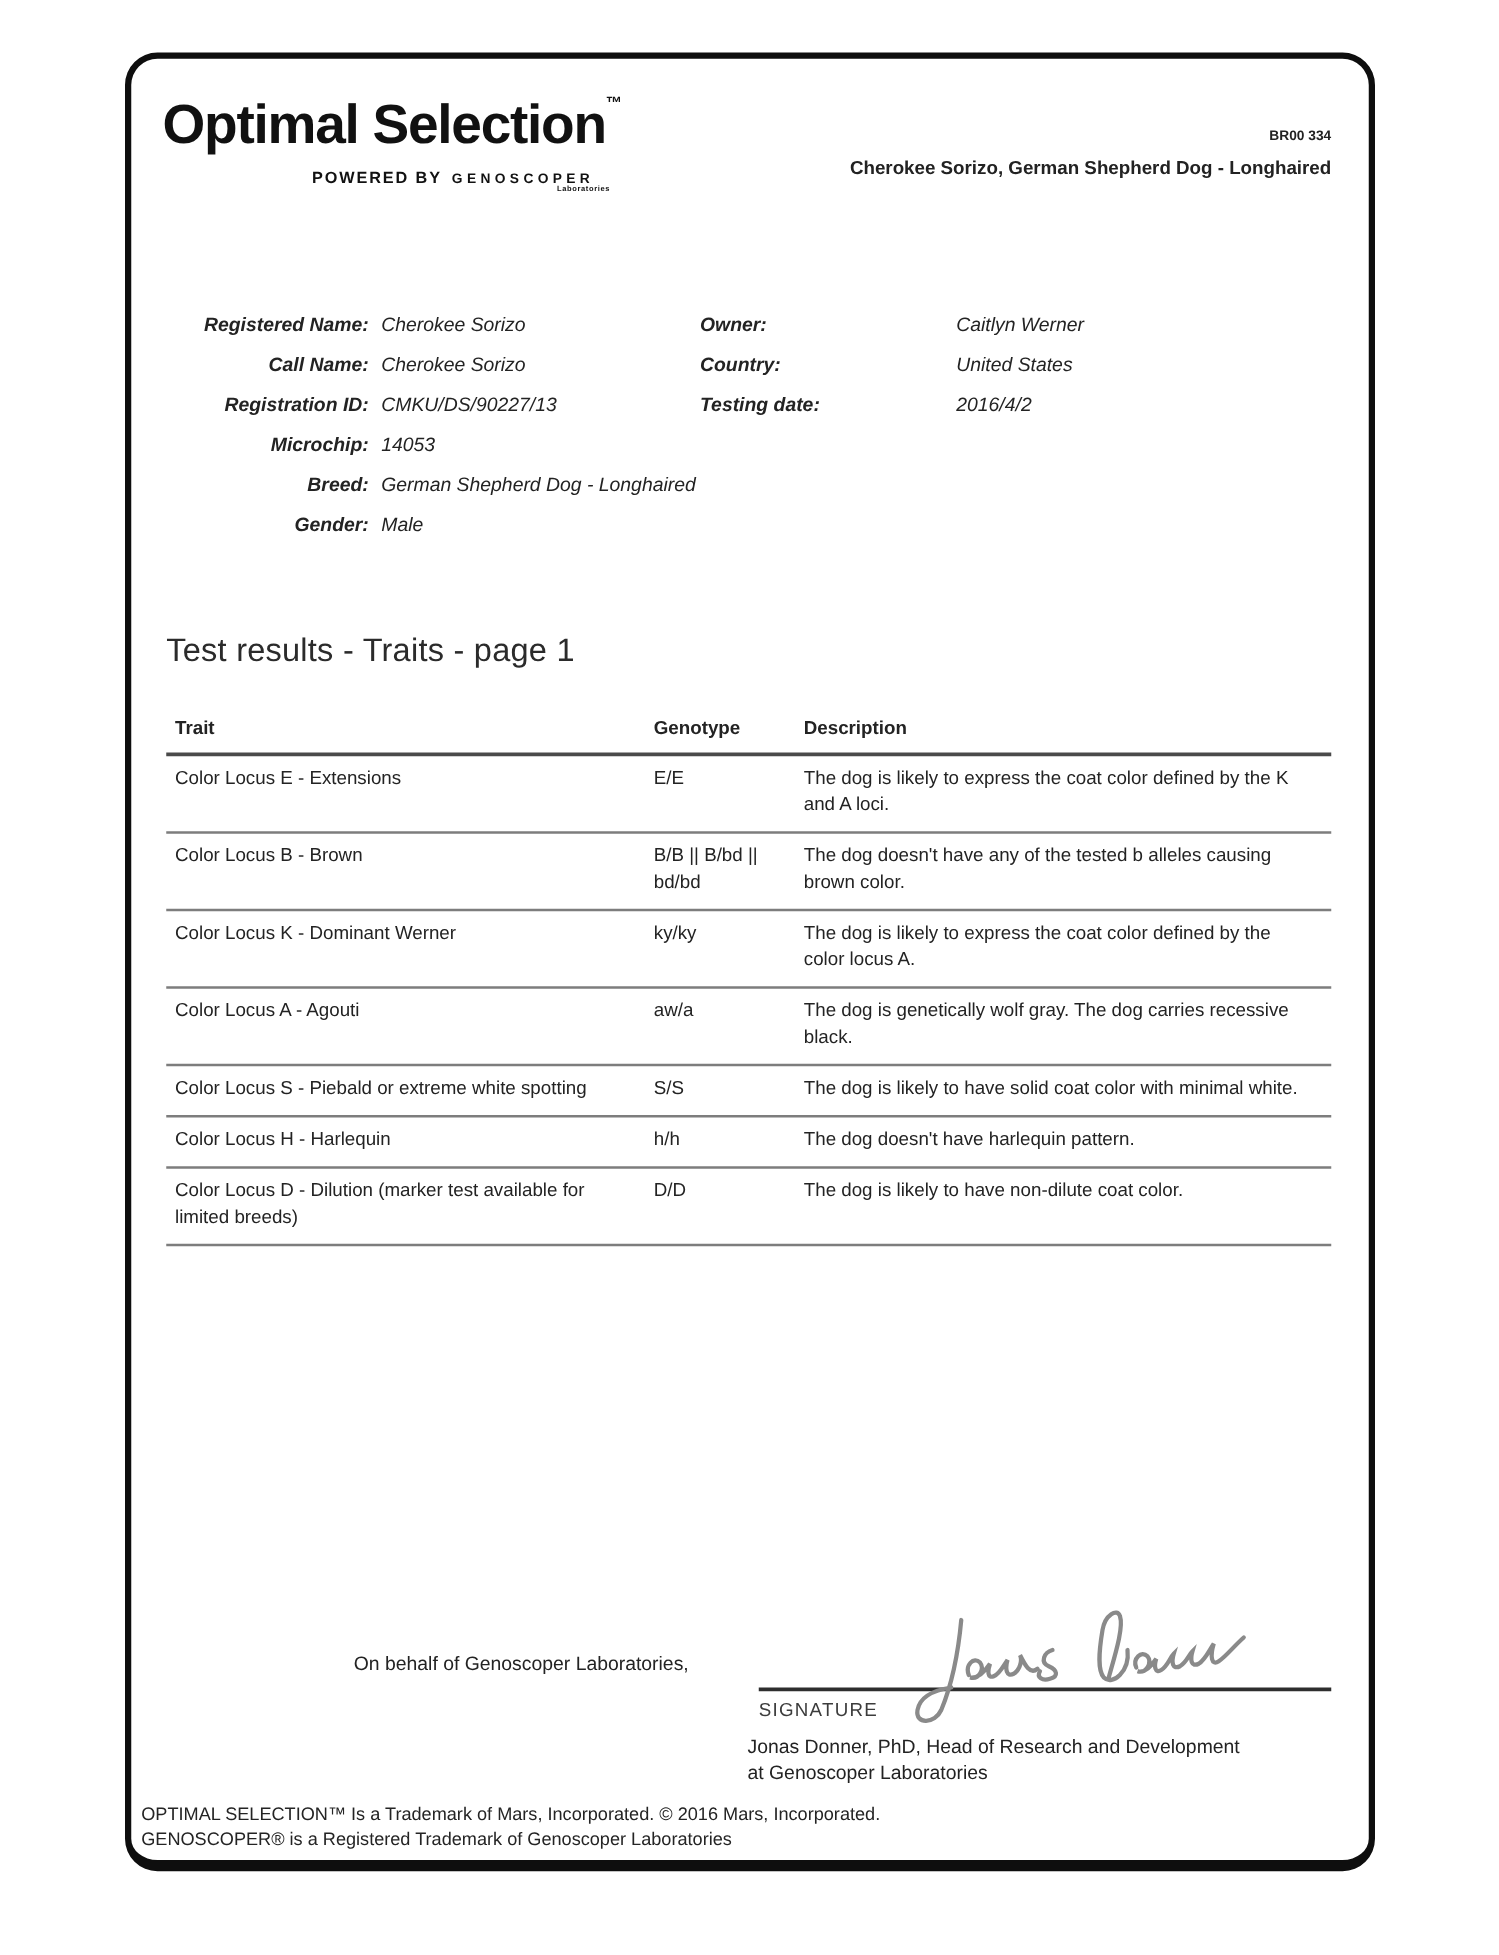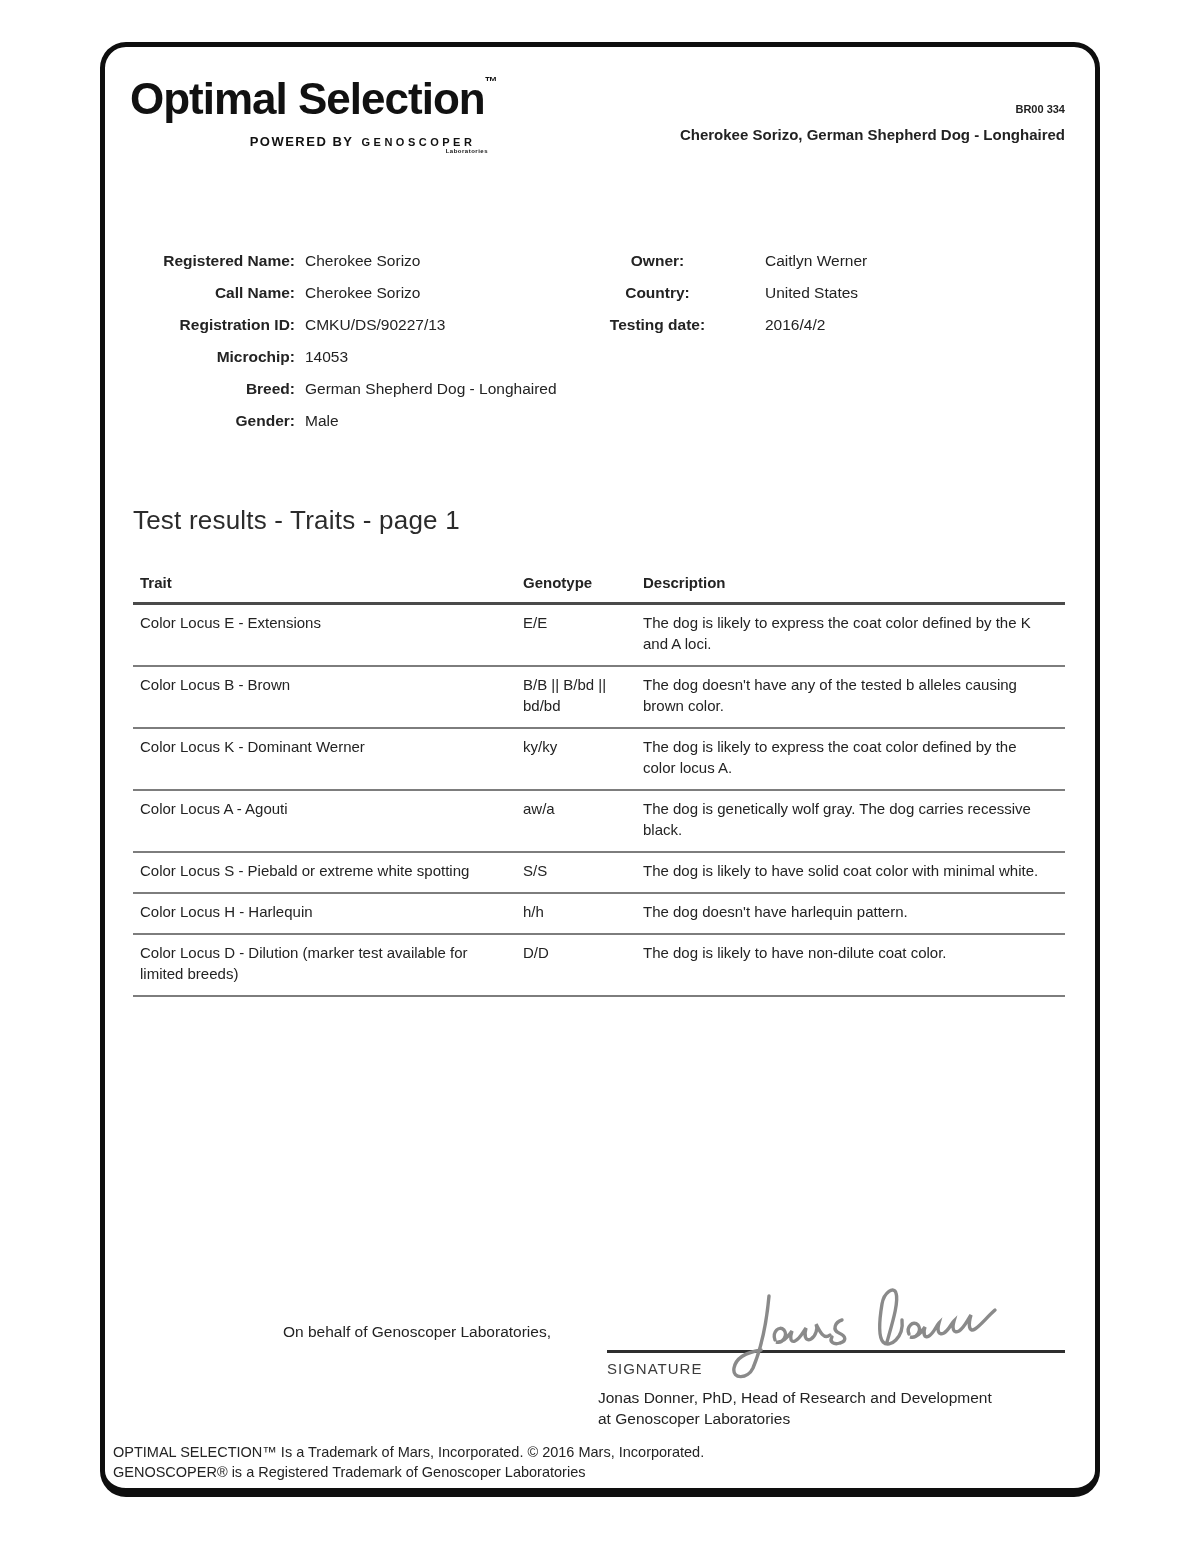--- a/index.html
+++ b/index.html
@@ -26,26 +26,26 @@
     margin-top:8px; text-align:center; white-space:nowrap; color:#111;
     padding-left:105px;
   }
   .powered-by-label { font-size:13px; font-weight:bold; letter-spacing:1.5px; }
   .genoscoper-word { font-size:11px; font-weight:bold; letter-spacing:3.5px; margin-left:8px; }
   .genoscoper-sub { display:block; font-size:6px; font-weight:bold; letter-spacing:.5px; text-align:right; margin-top:-2px; padding-right:2px; }
   .report-meta { position:absolute; right:134px; top:103px; text-align:right; }
   .report-id { font-size:11px; font-weight:bold; color:#222; }
   .report-subject { font-size:15px; font-weight:bold; color:#222; margin-top:11px; }
   
-  .info-block { position:absolute; top:251px; }
+  .info-block { position:absolute; top:251px;font-style:italic; }
   .info-left  { left:130px;  width:460px; }
   .info-right { left:560px; width:420px; }
   .info-row { display:flex; margin-bottom:12px; font-size:15.5px; line-height:20px; }
   .info-left  .info-label { width:165px; text-align:right; font-weight:bold; flex:none; }
-  .info-right .info-label { width:195px; text-align:center; font-weight:bold; flex:none; }
+  .info-right .info-label { width:195px; text-align:left; font-weight:bold; flex:none; }
   .info-value { margin-left:10px; }
   
   .section-title {
     position:absolute; left:133px; top:505px;
     font-size:26px; font-weight:500; color:#2b2b2b; letter-spacing:.2px;
   }
   
   .results-table { position:absolute; left:133px; top:568px; width:932px; }
   .t-row {
     display:grid; grid-template-columns:390px 120px 422px;

